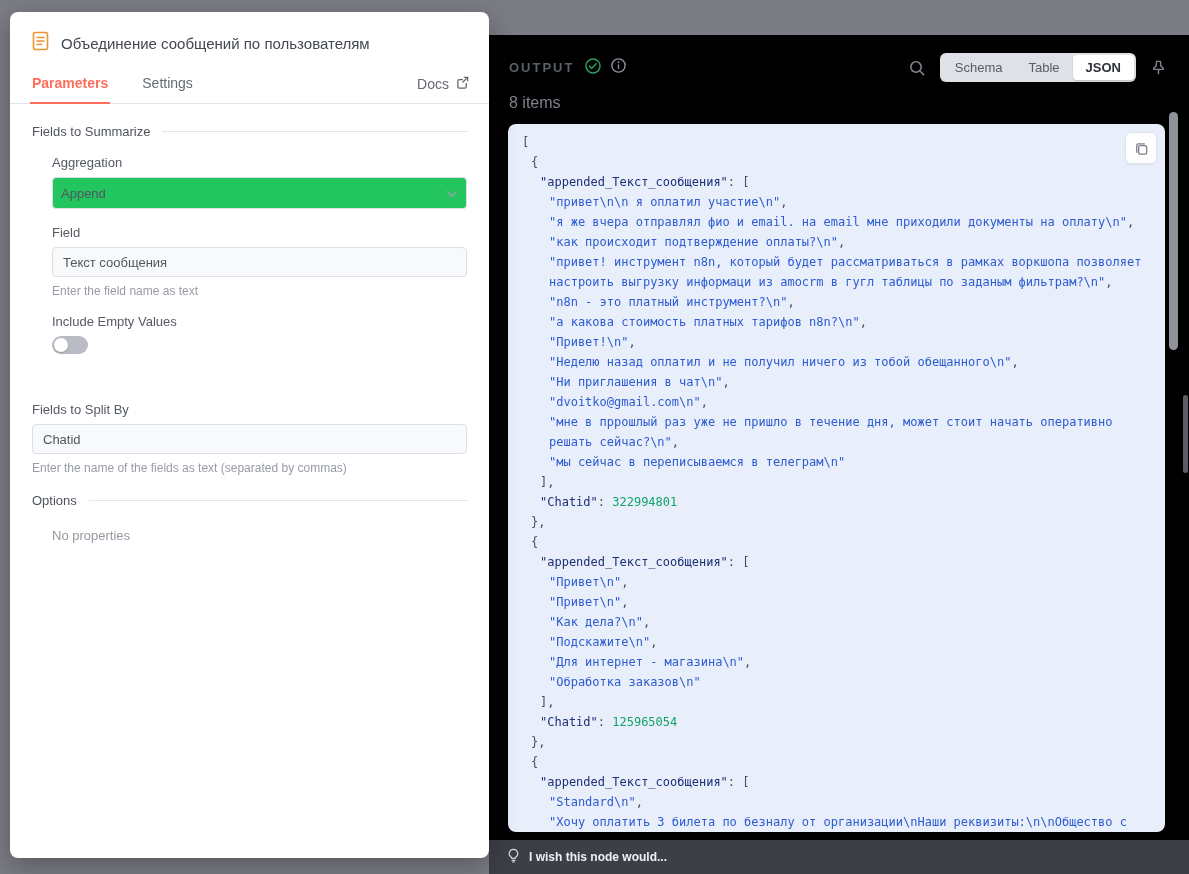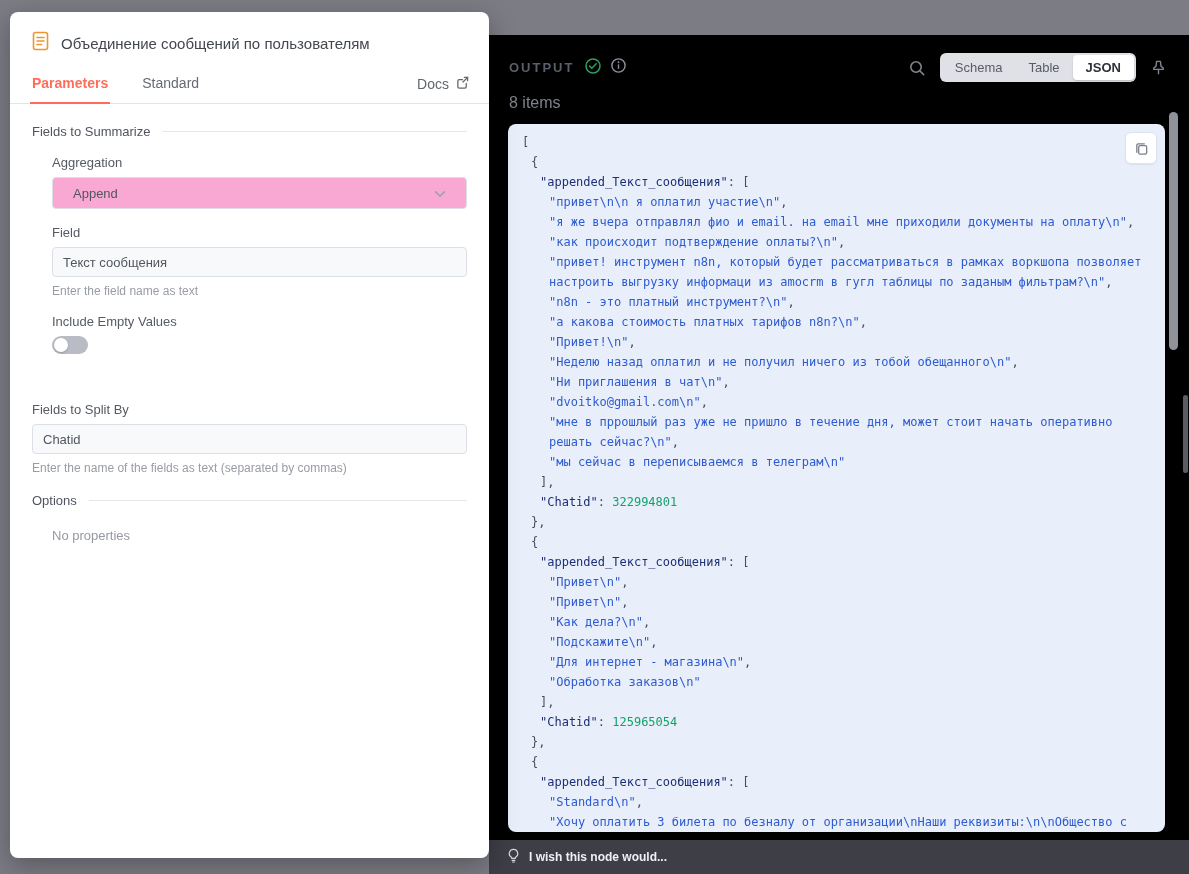--- a/index.html
+++ b/index.html
@@ -41,21 +41,21 @@
   .tab{padding:11px 2px 12px;margin-right:30px;font-size:14px;color:#666a73;cursor:pointer;position:relative;}
   .tab.active{color:#ff6d5a;font-weight:600;}
   .tab.active::after{content:"";position:absolute;left:0;right:0;bottom:-1px;height:2px;background:#ff6d5a;}
   .docs{margin-left:auto;display:flex;gap:7px;align-items:center;color:#63676f;font-size:14px;cursor:pointer;}
 
   .card-body{flex:1;padding:12px 22px 0;overflow:hidden;}
   .section-head{display:flex;align-items:center;gap:12px;margin:8px 0 2px;font-size:13px;color:#4f545e;}
   .section-head .rule{flex:1;height:1px;background:#e4e6eb;}
   .indent{padding-left:20px;}
   .param-label{font-size:13px;color:#555a63;margin:16px 0 7px;}
-  .select{height:30px;background:#f9a8d4;border:1px solid #dcdfe6;border-radius:4px;display:flex;align-items:center;justify-content:space-between;padding:0 20px;font-size:13px;color:#52565e;cursor:pointer;}
+  .select{height:30px;background:#22c55e;border:1px solid #dcdfe6;border-radius:4px;display:flex;align-items:center;justify-content:space-between;padding:0 8px;font-size:13px;color:#52565e;cursor:pointer;}
   .text-input{display:block;width:100%;box-sizing:border-box;height:30px;background:#f8f9fb;border:1px solid #dcdfe6;border-radius:4px;padding:0 10px;font-size:13px;color:#52565e;font-family:"Liberation Sans",sans-serif;outline:none;}
   .hint{font-size:12px;color:#989ca5;margin-top:7px;}
   .toggle{width:36px;height:18px;background:#b9bbc5;border-radius:10px;position:relative;margin-top:6px;cursor:pointer;}
   .toggle .knob{position:absolute;left:2px;top:2px;width:14px;height:14px;background:#fff;border-radius:50%;box-shadow:0 1px 2px rgba(0,0,0,.2);}
   .gap-lg{height:40px;}
   .empty-note{font-size:13px;color:#9599a2;margin-top:20px;}
 </style>
 </head>
 <body>
 
@@ -165,21 +165,21 @@
         <svg width="21" height="22" viewBox="0 0 20 22" fill="none" stroke="#ee9430" stroke-width="1.6" stroke-linecap="round">
             <rect x="3" y="2.5" width="14" height="17" rx="2"></rect>
             <path d="M6.5 7.5h7M6.5 11h7M6.5 14.5h4.5"></path>
           </svg>
       </span>
       <span class="node-title">Объединение сообщений по пользователям</span>
     </div>
 
     <div class="tabs-row">
       <span class="tab active">Parameters</span>
-      <span class="tab">Standard</span>
+      <span class="tab">Settings</span>
       <span class="docs">
         <span>Docs</span>
         <span>
           <svg width="13" height="13" viewBox="0 0 14 14" fill="none" stroke="#63676f" stroke-width="1.4" stroke-linecap="round" stroke-linejoin="round">
               <path d="M11 8v3.5A1.5 1.5 0 0 1 9.5 13h-6A1.5 1.5 0 0 1 2 11.5v-6A1.5 1.5 0 0 1 3.5 4H7"></path>
               <path d="M9 1.5h3.5V5M12.8 1.2 7.5 6.5"></path>
             </svg>
         </span>
       </span>
     </div>

